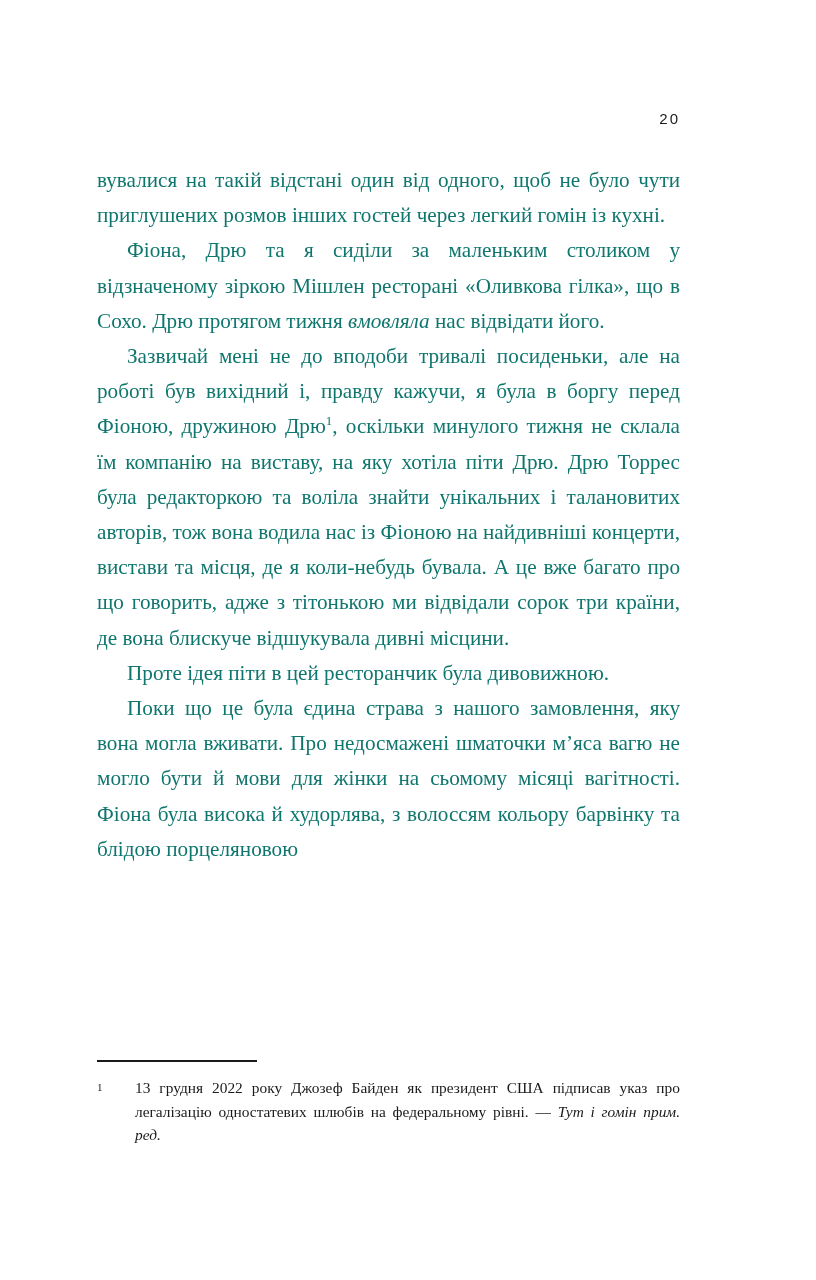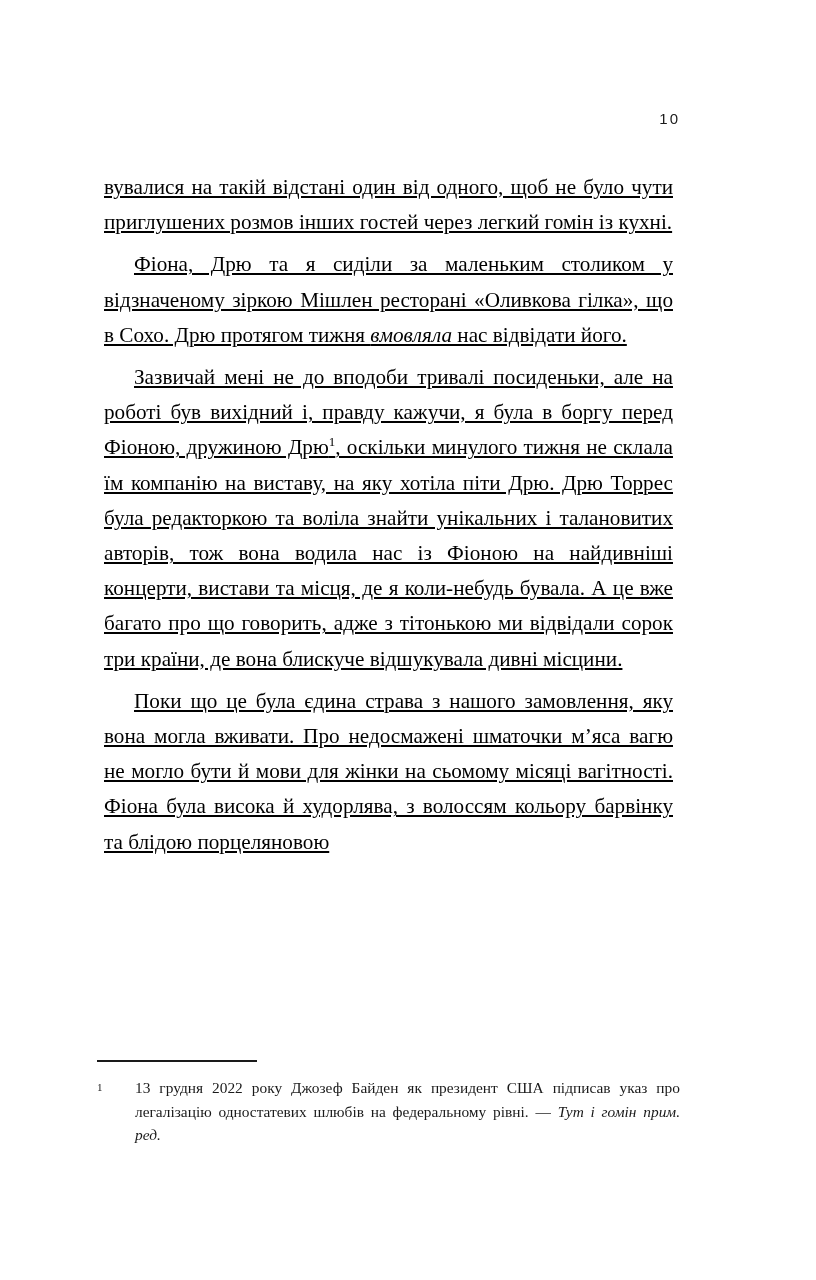--- a/index.html
+++ b/index.html
@@ -34,28 +34,27 @@
     letter-spacing: 2px;
     color: #1a1a1a;
   }
   .text-block {
     position: absolute;
     left: 97px;
     top: 163px;
     width: 583px;
   }
   .para {
-    margin: 7px;
+    margin: 0;
     font-size: 21.2px;
     line-height: 35.2px;
     text-align: justify;
     text-justify: inter-word;
-    color: #000000;
+    color: #0f766e;
     hyphens: manual;
-    text-decoration: underline;
   }
   .para.indent {
     text-indent: 30px;
   }
   .para em {
     font-style: italic;
   }
   sup.fnref {
     font-size: 13px;
     vertical-align: super;
@@ -91,35 +90,36 @@
   }
   .footnote em {
     font-style: italic;
   }
 </style>
 </head>
 <body>
 
 <div class="page">
 
-  <div class="page-number">10</div>
+  <div class="page-number">20</div>
 
   <div class="text-block">
 
     <p class="para">вувалися на такій відстані один від одного, щоб не було чути приглушених розмов інших гостей через легкий гомін із кухні.</p>
 
 
     <p class="para indent">
       <span>Фіона, Дрю та я сиділи за маленьким столиком у відзначеному зіркою Мішлен ресторані «Оливкова гілка», що в Сохо. Дрю протягом тижня </span><em>вмовляла</em><span> нас відвідати його.</span>
     </p>
 
     <p class="para indent">
       <span>Зазвичай мені не до вподоби тривалі посиденьки, але на роботі був вихідний і, правду кажучи, я була в боргу перед Фіоною, дружиною Дрю</span><sup class="fnref">1</sup><span>, оскільки минулого тижня не склала їм компанію на виставу, на яку хотіла піти Дрю. Дрю Торрес була редакторкою та воліла знайти унікальних і талановитих авторів, тож вона водила нас із Фіоною на найдивніші концерти, вистави та місця, де я коли-небудь бувала. А це вже багато про що говорить, адже з тітонькою ми відвідали сорок три країни, де вона блискуче відшукувала дивні місцини.</span>
     </p>
 
+    <p class="para indent">Проте ідея піти в цей ресторанчик була дивовижною.</p>
 
 
     <p class="para indent">Поки що це була єдина страва з нашого замовлення, яку вона могла вживати. Про недосмажені шматочки м’яса вагю не могло бути й мови для жінки на сьомому місяці вагітності. Фіона була висока й худорлява, з волоссям кольору барвінку та блідою порцеляновою</p>
 
   </div>
 
   <div class="footnote-area">
     <div class="footnote-rule"></div>
     <div class="footnote">
       <span class="fn-marker">1</span><span>13 грудня 2022 року Джозеф Байден як президент США підписав указ про легалізацію одностатевих шлюбів на федеральному рівні. — </span><em>Тут і гомін прим. ред.</em>

